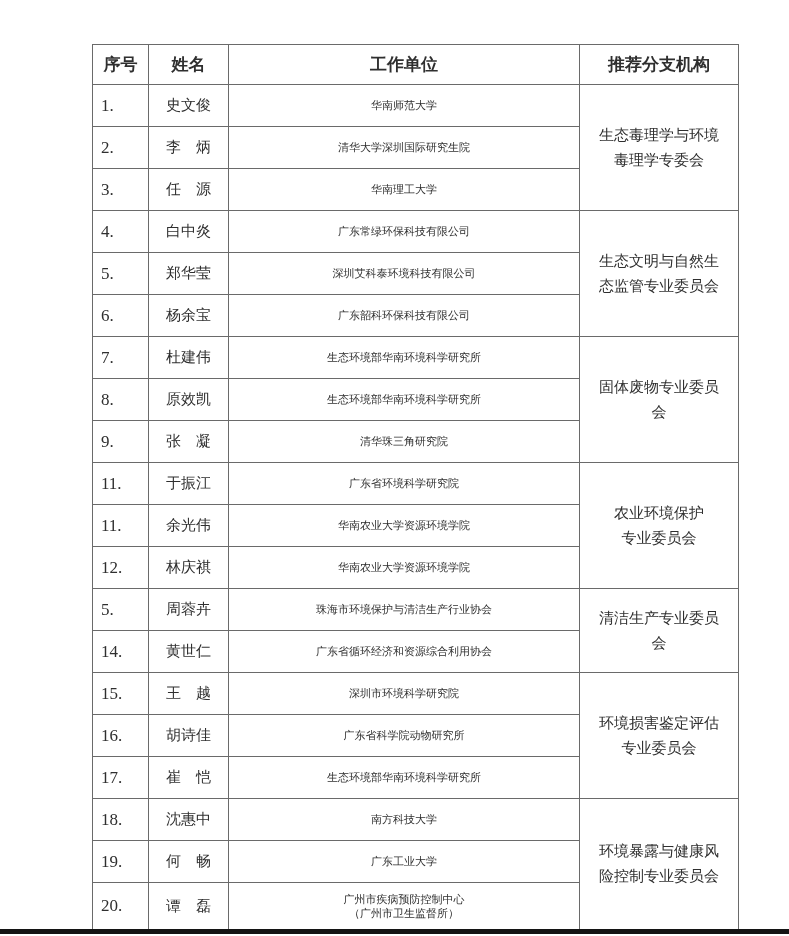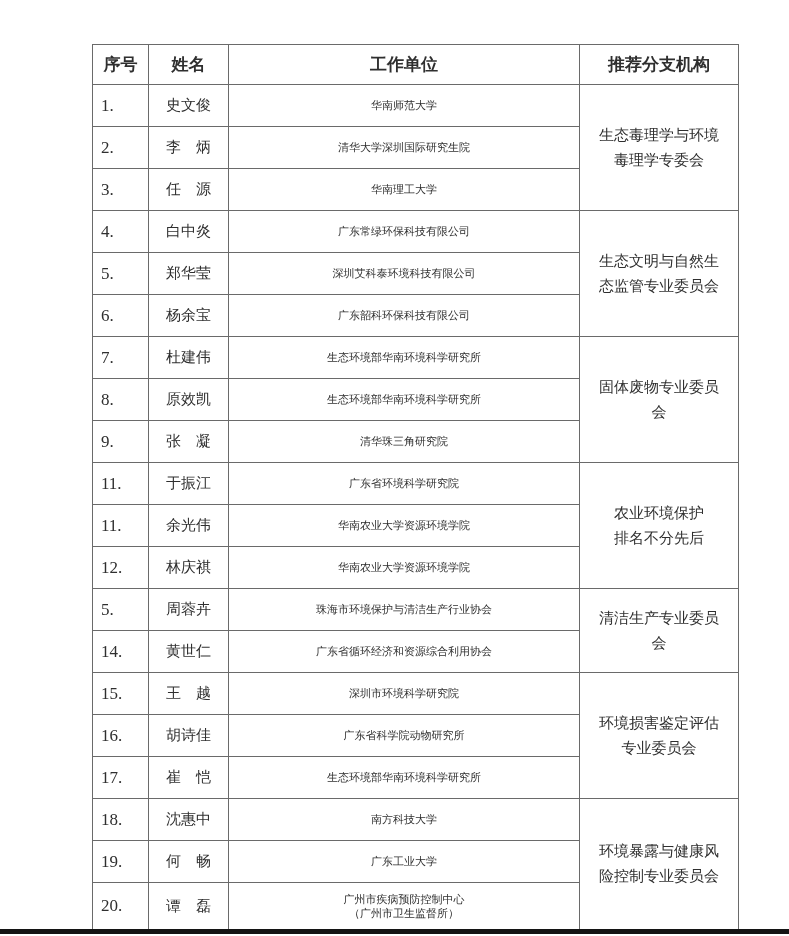--- a/index.html
+++ b/index.html
@@ -146,21 +146,21 @@
       <tr>
         <td class="seq">9.</td>
         <td class="name">张　凝</td>
         <td class="org">清华珠三角研究院</td>
       </tr>
       <tr>
         <td class="seq">11.</td>
         <td class="name">于振江</td>
         <td class="org">广东省环境科学研究院</td>
         <td class="branch" rowspan="3">农业环境保护
-排名不分先后</td>
+专业委员会</td>
       </tr>
       <tr>
         <td class="seq">11.</td>
         <td class="name">余光伟</td>
         <td class="org">华南农业大学资源环境学院</td>
       </tr>
       <tr>
         <td class="seq">12.</td>
         <td class="name">林庆祺</td>
         <td class="org">华南农业大学资源环境学院</td>

